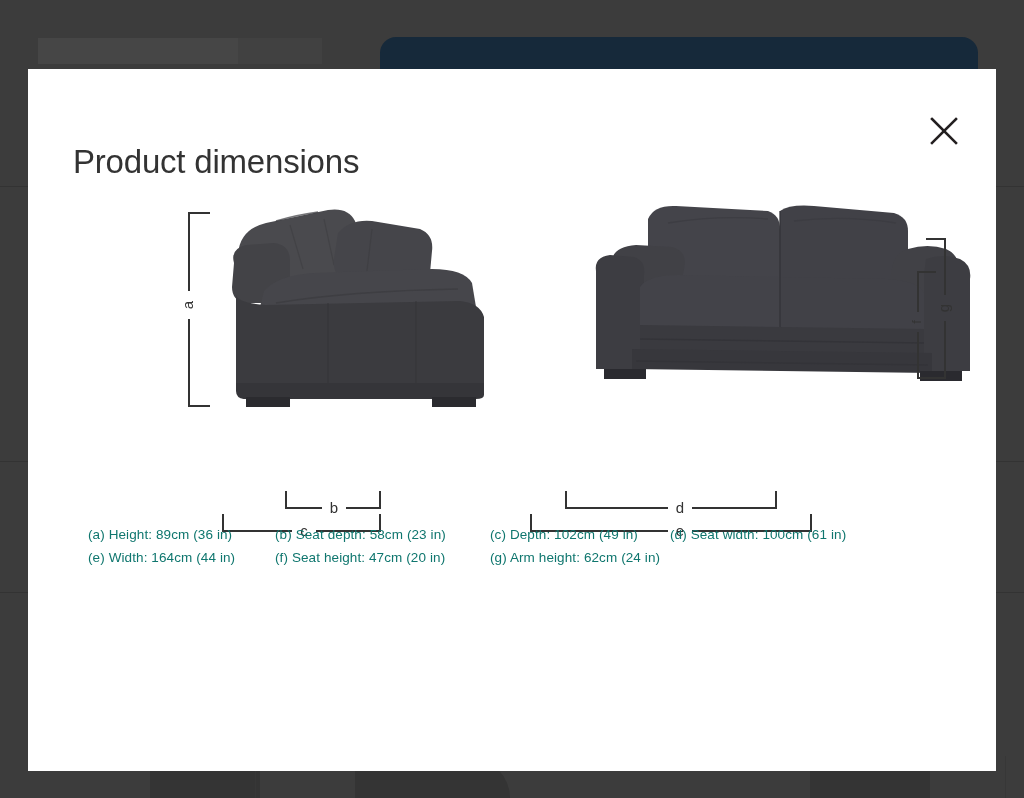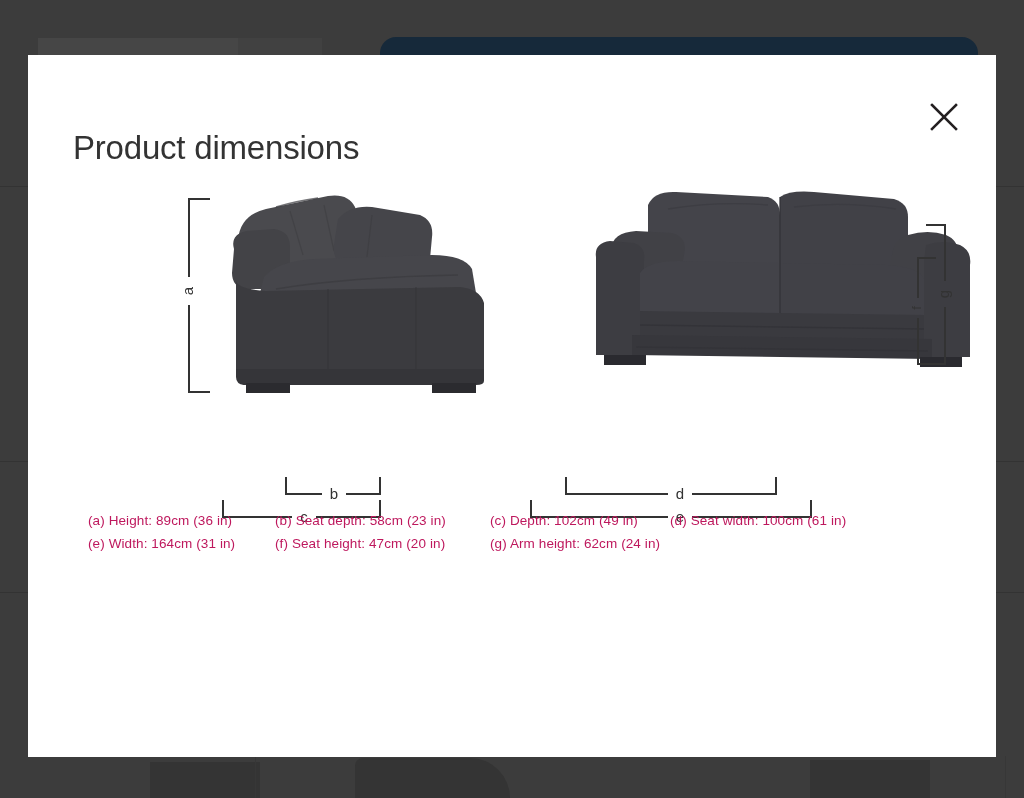--- a/index.html
+++ b/index.html
@@ -63,21 +63,21 @@
     background: #373737;
     top: 756px;
   }
   .bg-vline.v1 { left: 255px; }
   .bg-vline.v2 { left: 1005px; }
 
   
   #modal {
     position: absolute;
     left: 28px;
-    top: 55px;
+    top: 69px;
     width: 968px;
     height: 702px;
     background: #ffffff;
   }
   #modal-header {
     position: relative;
     height: 130px;
   }
   #dialog-title {
     position: absolute;
@@ -122,21 +122,21 @@
     top: 458px;
     width: 860px;
   }
   .legend-row {
     display: flex;
     white-space: nowrap;
     margin-bottom: 8px;
   }
   .legend-item {
     font-size: 13.5px;
-    color: #be185d;
+    color: #0f766e;
     letter-spacing: 0.1px;
   }
   .legend-row.row1 .legend-item:nth-child(1) { width: 187px; }
   .legend-row.row1 .legend-item:nth-child(2) { width: 215px; }
   .legend-row.row1 .legend-item:nth-child(3) { width: 180px; }
   .legend-row.row2 .legend-item:nth-child(1) { width: 187px; }
   .legend-row.row2 .legend-item:nth-child(2) { width: 215px; }
 </style>
 </head>
 <body>
@@ -285,19 +285,19 @@
   </div>
 
   <div id="legend">
     <div class="legend-row row1">
       <span class="legend-item">(a) Height: 89cm (36 in)</span>
       <span class="legend-item">(b) Seat depth: 58cm (23 in)</span>
       <span class="legend-item">(c) Depth: 102cm (49 in)</span>
       <span class="legend-item">(d) Seat width: 100cm (61 in)</span>
     </div>
     <div class="legend-row row2">
-      <span class="legend-item">(e) Width: 164cm (31 in)</span>
+      <span class="legend-item">(e) Width: 164cm (44 in)</span>
       <span class="legend-item">(f) Seat height: 47cm (20 in)</span>
       <span class="legend-item">(g) Arm height: 62cm (24 in)</span>
     </div>
   </div>
 
 </div>
 
 </body></html>

